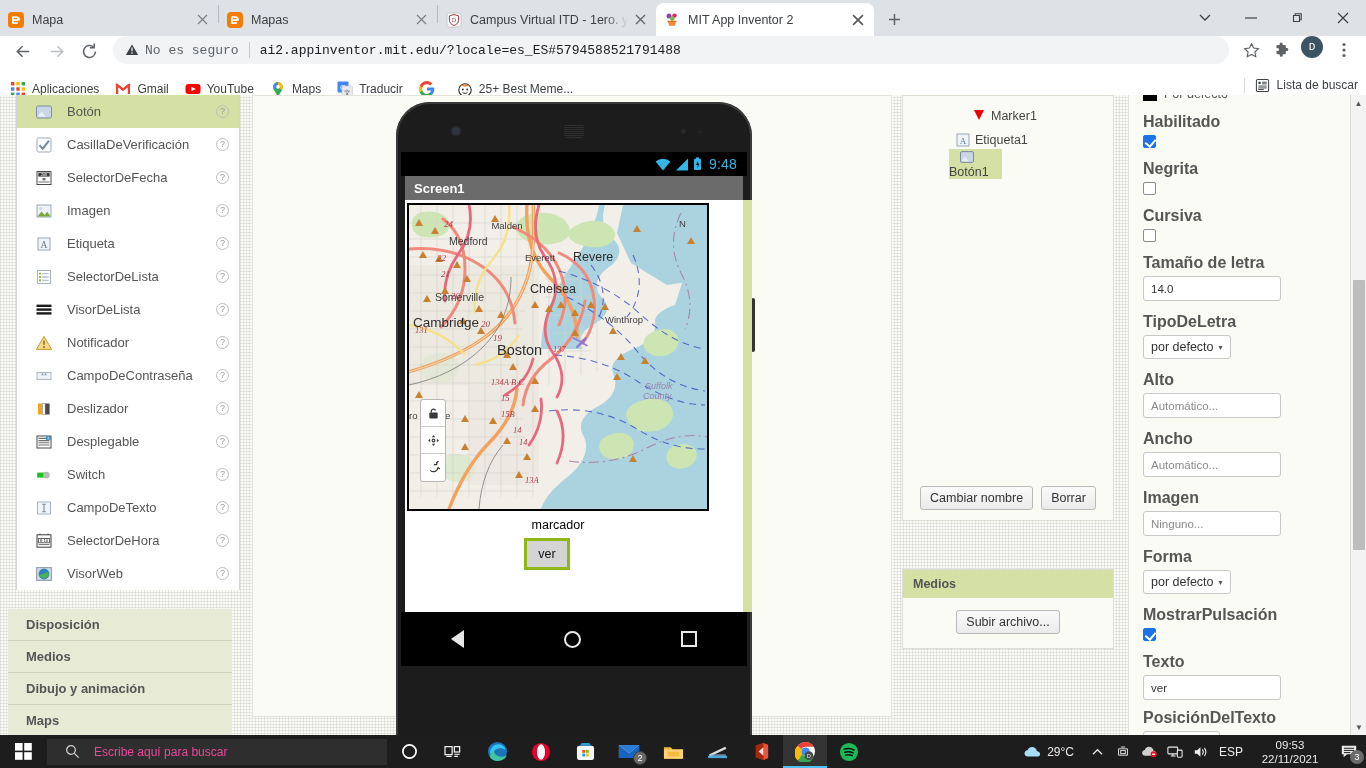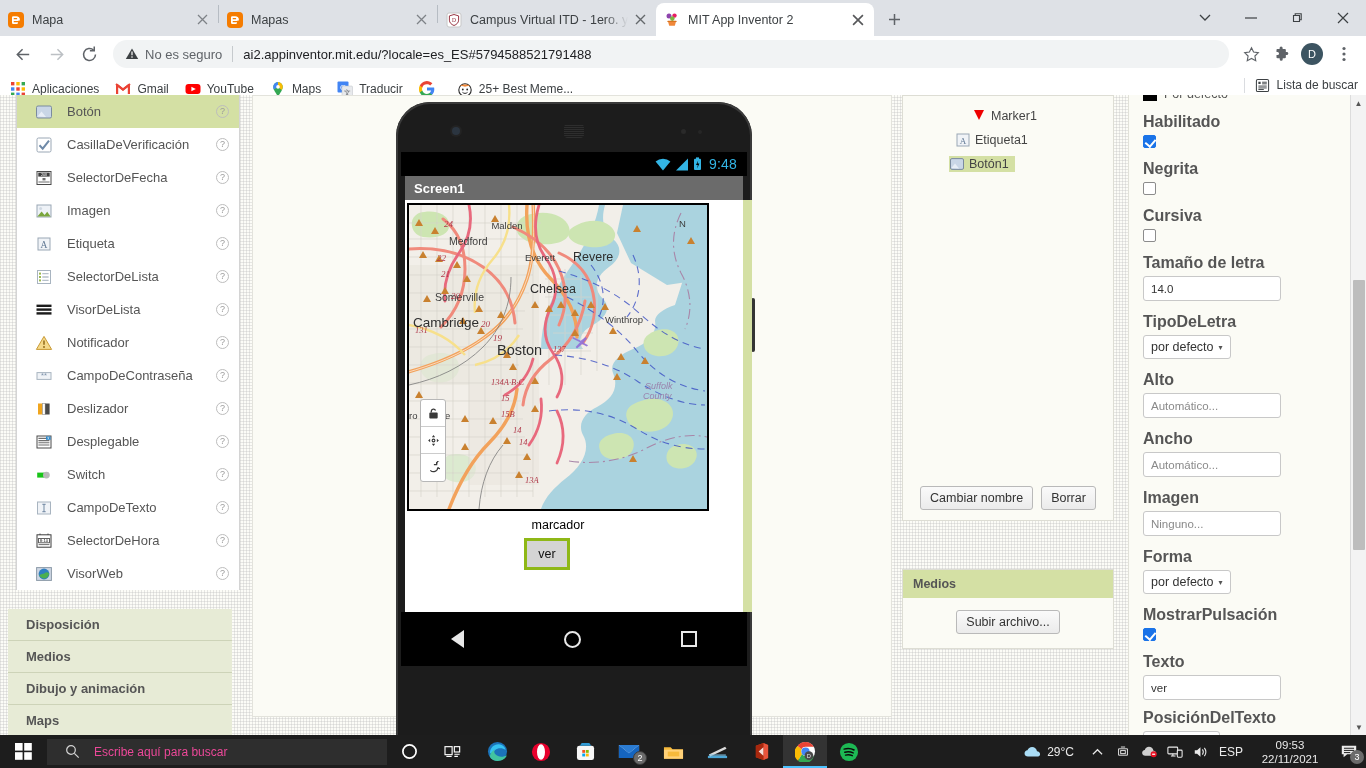--- a/index.html
+++ b/index.html
@@ -40,21 +40,21 @@
   }
   .wincontrols{
     position:absolute; right:0; top:0; height:36px; display:flex; align-items:center;
   }
   .wincontrols > div{
     width:46px;height:36px;display:flex;align-items:center;justify-content:center;
     color:#3c4043;
   }
 
   .chrome-toolbar{
-    height:36px;background:#fff;display:flex;align-items:center;padding:0 8px;
+    height:36px;background:#fff;display:flex;align-items:flex-start;padding:0 8px;font-family:Liberation Mono, monospace;
   }
   .nav-btn{
     width:30px;height:30px;display:flex;align-items:center;justify-content:center;
     color:#5f6368;margin-right:3px;
   }
   .nav-btn.dim{ color:#bcc0c4; }
   .omnibox{
     flex:1 1 auto;height:28px;background:#f1f3f4;border-radius:14px;
     display:flex;align-items:center;padding:0 12px;margin:0 6px;font-size:13px;
     min-width:0;
@@ -224,21 +224,21 @@
     position:absolute;left:0;top:0;width:212px;background:#fbfbf5;
     border:1px solid #ddddd4;
   }
   .tree{
     padding:8px 0 0 0;
   }
   .tree-row{
     display:flex;align-items:center;height:24px;font-size:12.5px;color:#444;
   }
   .tree-row .tico{ width:16px;height:16px;flex:0 0 16px;margin-right:4px;display:block; }
-  .selhl{ background:#d4e0a4; display:flex; align-items:center; padding-right:6px; }
+  .selhl{ background:#d4e0a4; display:flex; align-items:center; padding-right:13px;flex-direction:column; }
   .comp-actions{
     display:flex;justify-content:center;gap:8px;padding:10px 0 10px;
   }
   .ai2btn{
     background:linear-gradient(#fafafa,#ebebeb);border:1px solid #b9b9b9;
     border-radius:3px;padding:4px 9px;font-size:12.5px;color:#333;
   }
   .media-panel{
     position:absolute;left:0;top:474px;width:212px;background:#fbfbf5;
     border:1px solid #ddddd4;

